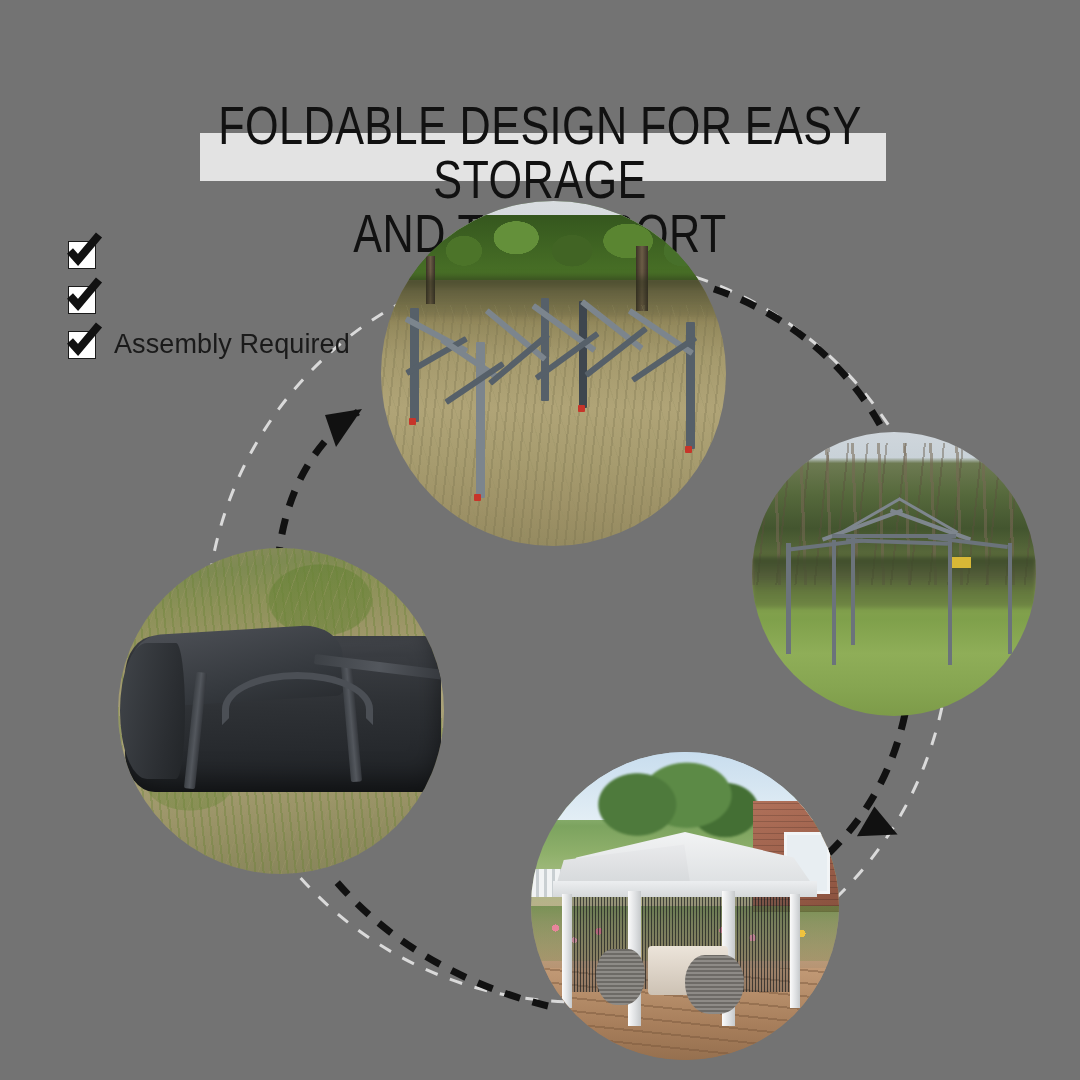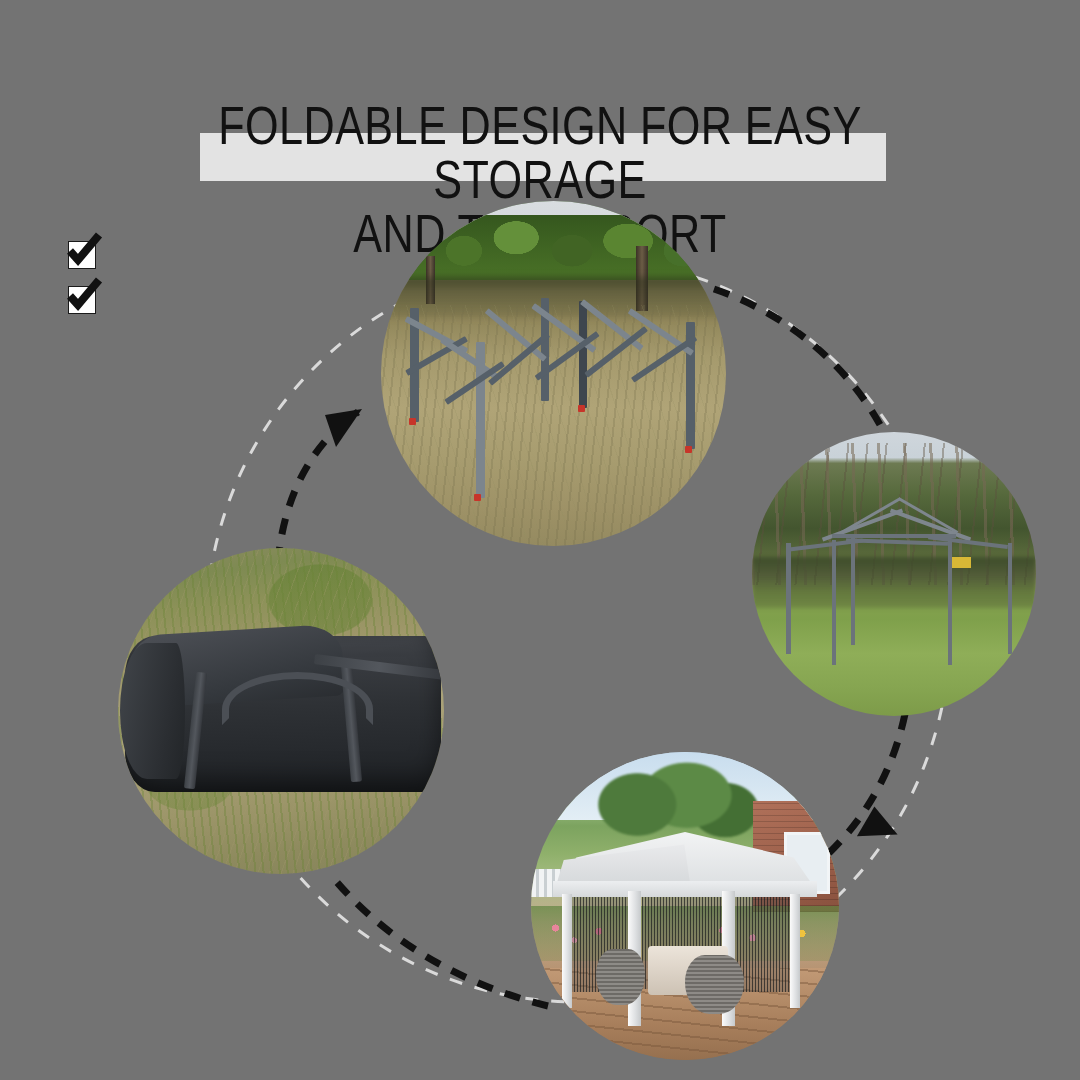--- a/index.html
+++ b/index.html
@@ -326,20 +326,28 @@
     </div>
 
     <div class="check-row">
       <span class="check-box">
         <svg viewBox="0 0 36 36" aria-hidden="true">
           <path d="M4 18 L12 27 L33 2" fill="none" stroke="#111111" stroke-width="8" stroke-linecap="butt" stroke-linejoin="miter"></path>
         </svg>
       </span>
     </div>
 
+    <div class="check-row">
+      <span class="check-box">
+        <svg viewBox="0 0 36 36" aria-hidden="true">
+          <path d="M4 18 L12 27 L33 2" fill="none" stroke="#111111" stroke-width="8" stroke-linecap="butt" stroke-linejoin="miter"></path>
+        </svg>
+      </span>
+      <span class="check-label">Assembly Required</span>
+    </div>
 
   </div>
 
   <svg id="cycle-svg" viewBox="0 0 1080 1080">
 
     <circle cx="578" cy="630" r="372" fill="none" stroke="#dadada" stroke-width="3" stroke-dasharray="13 13"></circle>
 
     <path d="M 278 563 C 283 500 310 444 358 412" fill="none" stroke="#111111" stroke-width="7" stroke-dasharray="16 13"></path>
     <polygon points="362,409 325,415 336,447" fill="#111111"></polygon>
 

